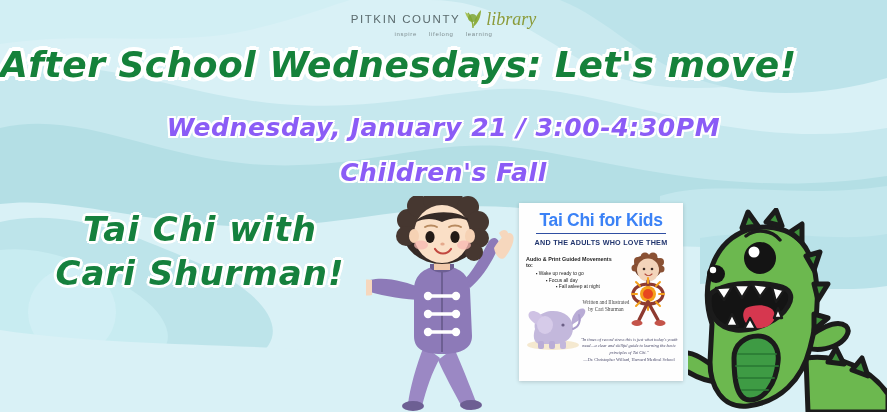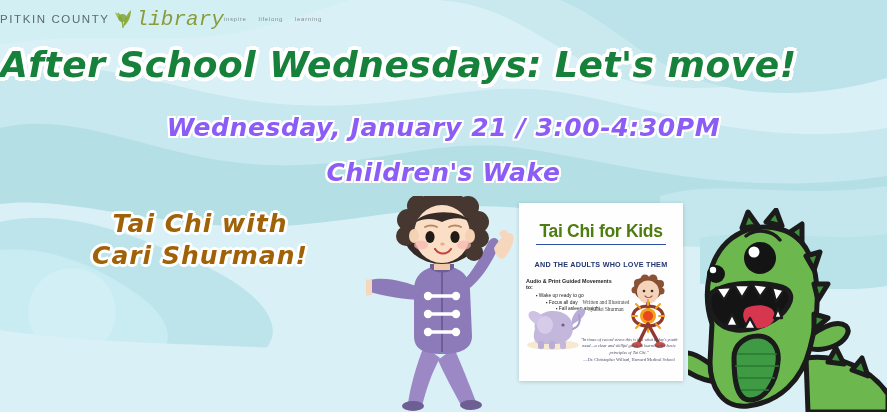--- a/index.html
+++ b/index.html
@@ -14,33 +14,33 @@
     background:#d9f1f6;
     overflow:hidden;
   }
   
   .bg-layer{position:absolute;inset:0;}
   .bg-layer svg{display:block;width:887px;height:412px;}
 
   
   #logo{
     position:absolute;left:0;top:6px;width:887px;
-    display:flex;flex-direction:row;align-items:center;
+    display:flex;flex-direction:column;align-items:center;
     pointer-events:none;
   }
   #logo-row{display:flex;align-items:center;justify-content:center;gap:2px;}
   .logo-pitkin{
     font-family:"Liberation Sans",sans-serif;
     font-size:11.5px;letter-spacing:1.6px;color:#5b6b6e;
     font-weight:400;position:relative;top:1px;
   }
   .logo-mark{width:22px;height:24px;position:relative;top:-1px;}
   .logo-library{
-    font-family:Liberation Mono, monospace;font-style:italic;
-    font-size:21px;color:#8b9b3a;letter-spacing:0px;
+    font-family:Liberation Serif, serif;font-style:italic;
+    font-size:18px;color:#8b9b3a;letter-spacing:0px;
     position:relative;top:1px;
   }
   .logo-tagline{
     font-family:"Liberation Sans",sans-serif;
     font-size:6px;letter-spacing:0.7px;color:#7e8d90;
     margin-top:1px;display:flex;gap:12px;
   }
   .logo-tagline span{white-space:nowrap;}
 
   
@@ -71,22 +71,22 @@
       2px 2px 0 #fff,-2px 2px 0 #fff,2px -2px 0 #fff,-2px -2px 0 #fff;
   }
   #date-line{top:113px;font-size:25px;letter-spacing:0.6px;}
   #room-line{top:158px;font-size:25px;letter-spacing:0.6px;}
 
   
   #tagline-block{
     position:absolute;left:14px;top:208px;width:372px;
     text-align:center;
     font-family:"DejaVu Sans",sans-serif;
-    font-weight:bold;font-style:italic;color:#a16207;
-    font-size:25px;line-height:1.28;letter-spacing:1px;
+    font-weight:bold;font-style:italic;color:#15803d;
+    font-size:34px;line-height:1.28;letter-spacing:1px;
     text-shadow:
       2px 0 0 #fff,-2px 0 0 #fff,0 2px 0 #fff,0 -2px 0 #fff,
       2px 2px 0 #fff,-2px 2px 0 #fff,2px -2px 0 #fff,-2px -2px 0 #fff,
       3px 0 0 #fff,-3px 0 0 #fff,0 3px 0 #fff,0 -3px 0 #fff;
   }
   #tagline-block div{white-space:nowrap;}
 
   
   #kid{position:absolute;left:366px;top:196px;width:160px;height:216px;}
 
@@ -95,30 +95,30 @@
 
   
   #book{
     position:absolute;left:519px;top:203px;
     width:164px;height:178px;
     background:#fefefe;
     box-shadow:0 1px 4px rgba(0,0,0,.18);
     overflow:hidden;
   }
   #book-title{
-    margin-top:18px;text-align:center;
+    margin-top:7px;text-align:center;
     font-family:"Liberation Sans",sans-serif;
-    font-weight:bold;font-size:17.5px;color:#4d7c0f;
+    font-weight:bold;font-size:17.5px;color:#3b82f6;
     letter-spacing:-0.3px;
   }
   #book-rule{
     margin:2px auto 0;width:130px;height:1.4px;background:#2f4fa3;
   }
   #book-subtitle{
-    margin-top:15px;text-align:center;
+    margin-top:4px;text-align:center;
     font-family:"Liberation Sans",sans-serif;
     font-weight:bold;font-size:7.2px;color:#21356e;letter-spacing:0.25px;
   }
   #book-body{position:relative;height:72px;margin-top:7px;}
   #book-bullets{
     position:absolute;left:7px;top:2px;width:92px;
     font-family:"Liberation Sans",sans-serif;color:#1d1d1d;
   }
   #book-bullets .hdr{font-size:5.4px;font-weight:bold;margin-bottom:3px;}
   #book-bullets ul{list-style:none;margin:0;padding:0;}
@@ -187,21 +187,21 @@
     <div class="logo-tagline">
       <span>inspire</span>
       <span>lifelong</span>
       <span>learning</span>
     </div>
   </div>
 
   <div id="headline">After School Wednesdays: Let's move!</div>
 
   <div id="date-line">Wednesday, January 21 / 3:00-4:30PM</div>
-  <div id="room-line">Children's Wake</div>
+  <div id="room-line">Children's Fall</div>
 
   <div id="tagline-block">
     <div>Tai Chi with</div>
     <div>Cari Shurman!</div>
   </div>
 
   <div id="kid">
     <svg viewBox="0 0 160 216" xmlns="http://www.w3.org/2000/svg">
 
       <path d="M56 92 C40 86 20 80 4 84 C-2 86 -2 94 4 96 C18 100 40 104 56 104 Z" fill="#8d7ab8"></path>

